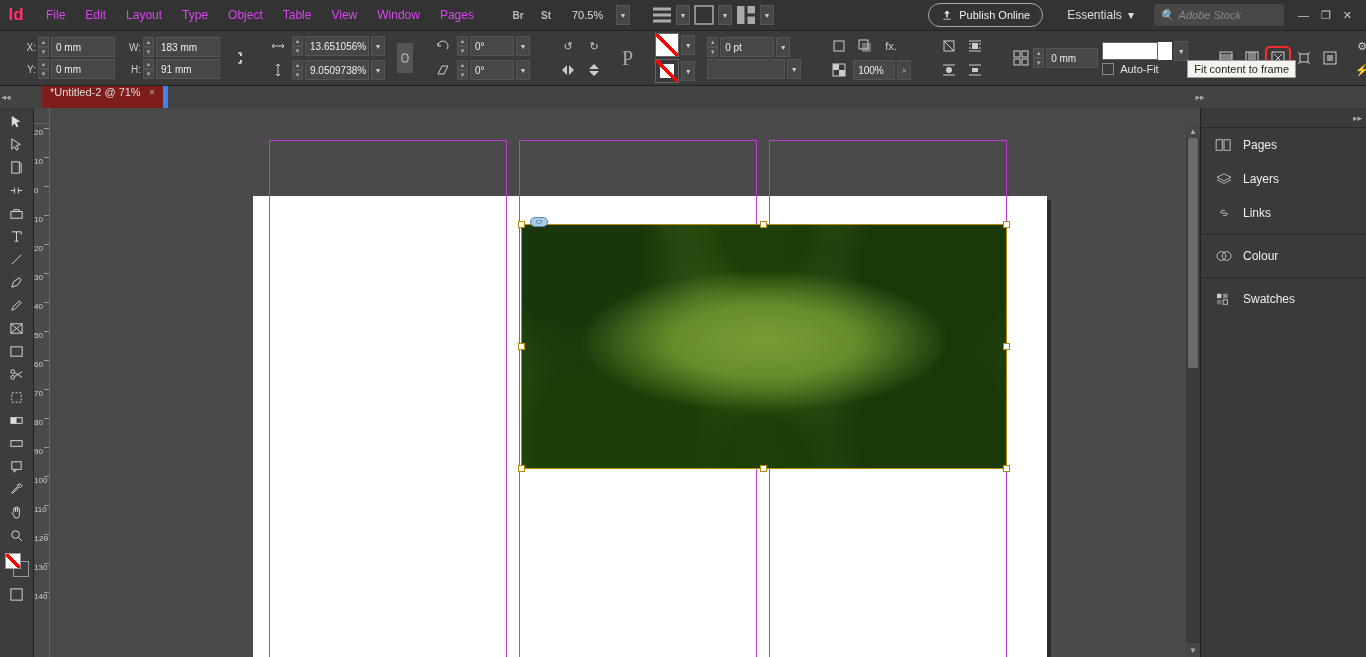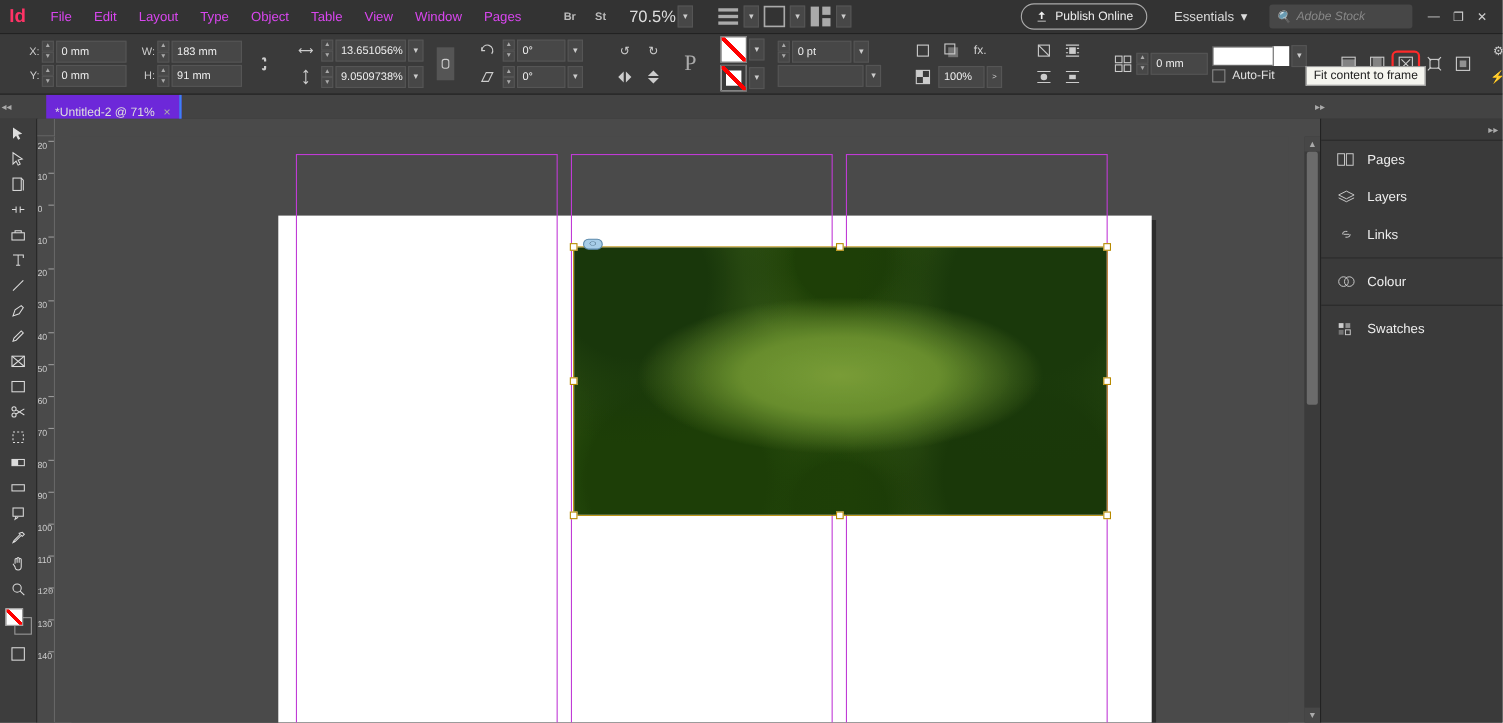--- a/index.html
+++ b/index.html
@@ -5,21 +5,21 @@
 * { margin:0; padding:0; box-sizing:border-box; font-family:"Segoe UI",Tahoma,sans-serif; user-select:none; }
 body { width:1366px; height:657px; background:#333333; overflow:hidden; color:#e0e0e0; font-size:11px; position:relative; }
 
 
 .menubar { height:30px; background:#333; display:flex; align-items:center; padding:0 4px; }
 .id-logo { width:24px; height:24px; color:#ff3366; font-weight:bold; font-size:17px; display:flex; align-items:center; justify-content:center; margin-right:8px; }
 .menu-item { padding:0 10px; height:30px; display:flex; align-items:center; color:#d946ef; font-size:12px; cursor:default; }
 .menu-gap { flex:0 0 20px; }
 .sq-btn { width:26px; height:22px; display:flex; align-items:center; justify-content:center; color:#aaa; border:1px solid transparent; margin:16px 1px; }
 .zoom-box { display:flex; align-items:center; margin:0 6px; }
-.zoom-val { width:50px; height:22px; color:#ddd; font-size:15px; display:flex; align-items:center; padding:0 6px; }
+.zoom-val { width:50px; height:22px; color:#ddd; font-size:11px; display:flex; align-items:center; padding:0 6px; }
 .spacer-flex { flex:1; }
 .publish-btn { height:24px; border:1px solid #aaa; border-radius:12px; display:flex; align-items:center; padding:0 12px; font-size:11px; color:#eee; gap:6px; }
 .ws-select { display:flex; align-items:center; gap:6px; padding:0 10px; font-size:12px; color:#ddd; }
 .stock-search { width:130px; height:22px; background:#474747; border-radius:3px; display:flex; align-items:center; padding:0 6px; gap:5px; color:#888; font-style:italic; }
 .win-ctrls { display:flex; gap:12px; align-items:center; margin-left:14px; margin-right:10px; color:#ccc; }
 
 
 .controlbar { height:56px; background:#3a3a3a; border-top:1px solid #222; border-bottom:1px solid #222; display:flex; flex-direction:row; align-items:center; padding:2px 6px; gap:4px; position:relative; }
 .ctrl-group { display:flex; flex-direction:column; gap:2px; margin-right:8px; }
 .ctrl-row { display:flex; align-items:center; gap:2px; }
@@ -36,21 +36,21 @@
 .colorbox { width:24px;height:24px; background:#fff; position:relative; border:1px solid #666; }
 .colorbox.red-slash::after { content:""; position:absolute; inset:0; background:linear-gradient(to top right, transparent 44%, red 44%, red 56%, transparent 56%); }
 .fill-swatch { width:70px; height:18px; background:linear-gradient(90deg,#fff,#fff); border:1px solid #666; position:relative; }
 .fill-swatch::after { content:""; position:absolute; right:-1px; top:-1px; bottom:-1px; width:14px; background:#fff; border-left:1px solid #666; }
 .checkbox { width:12px;height:12px;border:1px solid #888; display:inline-block; margin-right:4px; }
 .highlighted { outline:2px solid #ff2a2a; outline-offset:-1px; border-radius:4px; }
 .tooltip { position:absolute; background:#f5f5ef; color:#222; border:1px solid #999; padding:2px 6px; font-size:11px; top:60px; right:70px; z-index:30; }
 
 
 .tabbar { height:22px; background:#434343; display:flex; align-items:flex-end; }
-.doc-tab { height:22px; background:#6d28d9; color:#ddd; font-size:11px; display:flex; align-items:flex-end; padding:0 8px; gap:8px; border-right:2px solid #3b82f6; }
+.doc-tab { height:22px; background:#7f1d1d; color:#ddd; font-size:11px; display:flex; align-items:flex-start; padding:0 8px; gap:8px; border-right:5px solid #3b82f6; }
 .doc-tab .close { font-size:11px; color:#aaa; cursor:pointer; }
 .collapse-arrows { width:12px; height:22px; display:flex; align-items:center; justify-content:center; color:#aaa; font-size:9px; }
 
 
 .main-area { position:absolute; top:108px; left:0; right:0; bottom:0; display:flex; }
 
 
 .toolbox { width:34px; background:#3d3d3d; border-right:1px solid #222; display:flex; flex-direction:column; align-items:center; padding-top:2px; }
 .tool { width:28px; height:23px; display:flex; align-items:center; justify-content:center; color:#ddd; margin:0; }
 .tool svg { width:15px; height:15px; }

